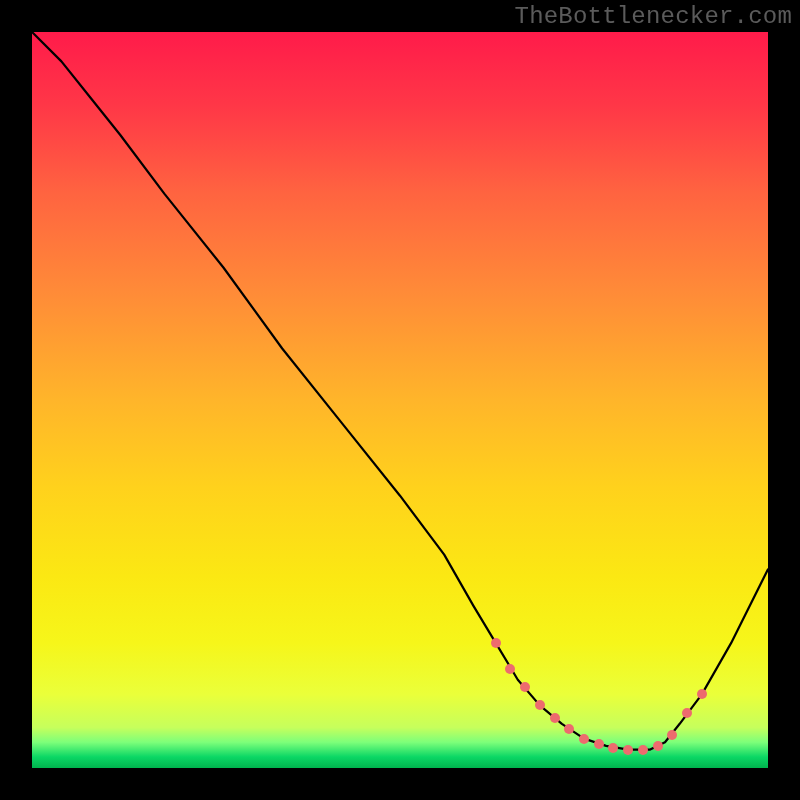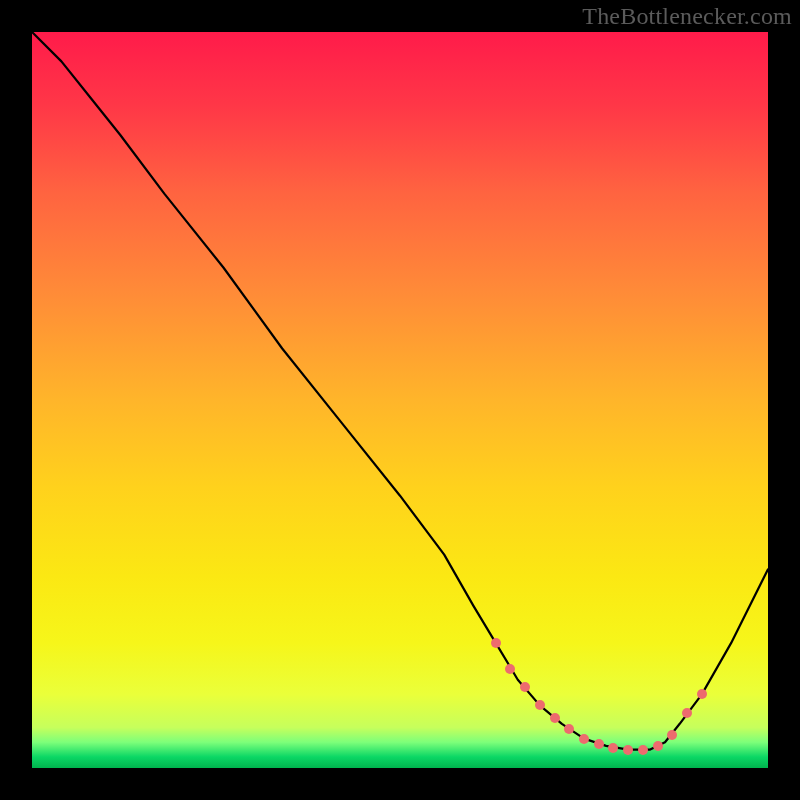--- a/index.html
+++ b/index.html
@@ -45,21 +45,21 @@
     width: 10px;
     height: 10px;
     margin-left: -5px;
     margin-top: -5px;
     border-radius: 50%;
   }
   .watermark {
     position: absolute;
     top: 3px;
     right: 8px;
-    font-family: Liberation Serif, serif;
+    font-family: Liberation Mono, monospace;
     font-size: 24px;
     font-weight: 400;
     color: #5b5b5b;
     letter-spacing: 0.2px;
     user-select: none;
   }
 </style>
 </head>
 <body>
 <div class="frame">

